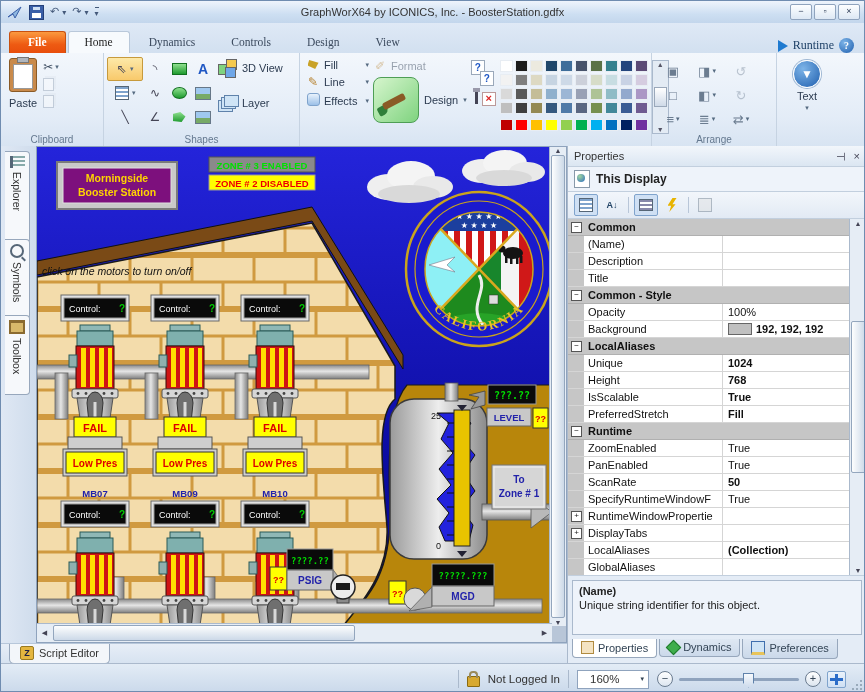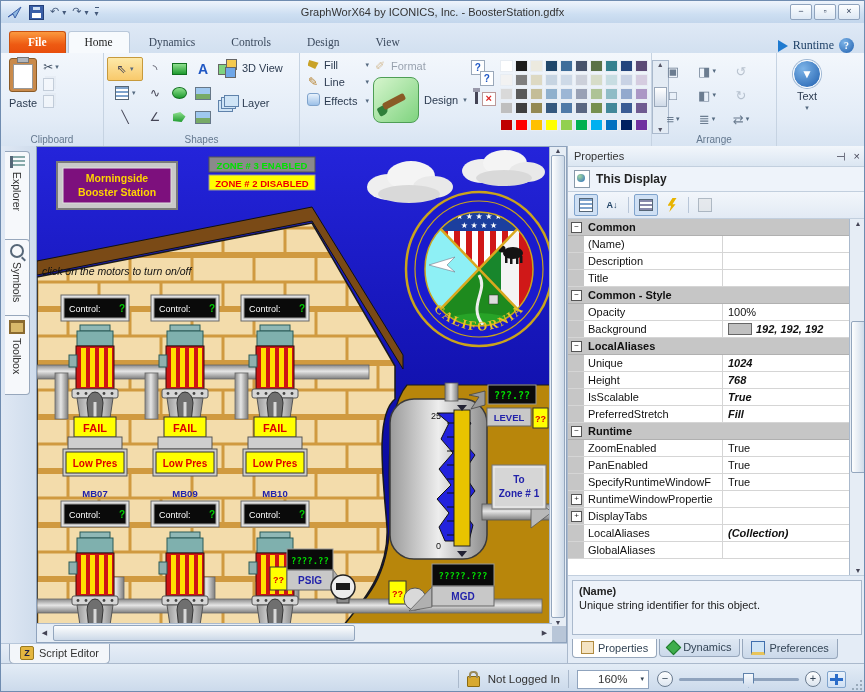--- a/index.html
+++ b/index.html
@@ -121,21 +121,21 @@
   .listico{width:12px;height:10px;background:repeating-linear-gradient(#88a 0 2px,#fff 2px 4px);border:1px solid #567;}
   .bolt{width:9px;height:14px;background:#e8b400;clip-path:polygon(55% 0,100% 0,55% 45%,90% 45%,20% 100%,40% 55%,0 55%);}
   .psep{width:1px;height:16px;background:#b8c6d8;margin:0 2px;}
   .pgridwrap{position:relative;flex:0 0 356px;background:#fff;border-bottom:1px solid #c2cfde;overflow:hidden;}
   .pgrid{position:absolute;left:0;top:0;right:17px;}
   .prow{display:flex;height:16px;line-height:16px;font-size:11px;border-bottom:1px solid #d5d5d5;}
   .pmargin{width:16px;background:#c6c6c6;flex:none;position:relative;}
   .expander{position:absolute;left:3px;top:3px;width:9px;height:9px;border:1px solid #555;background:#fff;font-size:8px;line-height:7px;text-align:center;color:#222;}
   .plabel{flex:0 0 134px;padding-left:4px;color:#111;white-space:nowrap;overflow:hidden;border-right:1px solid #d5d5d5;}
   .pvalue{flex:1;padding-left:5px;color:#111;white-space:nowrap;overflow:hidden;display:flex;align-items:center;gap:4px;}
-  .pvalue.b{font-weight:bold;font-style:italic;}
+  .pvalue.b{font-weight:bold;}
   .prow.cat{background:#c6c6c6;border-bottom:1px solid #b0b0b0;}
   .prow.cat .plabel{font-weight:bold;border-right:none;background:#c6c6c6;flex:1;}
   .swatch{display:inline-block;width:22px;height:10px;border:1px solid #666;}
   .gridscroll{position:absolute;right:0;top:0;width:17px;bottom:0;background:#e6edf5;border-left:1px solid #aab9cc;display:flex;flex-direction:column;align-items:center;justify-content:space-between;font-size:7px;color:#445;padding:1px 0;box-sizing:border-box;}
   .gridscroll .thumb{width:13px;height:150px;background:linear-gradient(90deg,#fdfefe,#ccd9e8);border:1px solid #93a6bd;border-radius:2px;}
   .phelp{flex:1;margin:4px 4px;background:#eef3fa;border:1px solid #aab9cc;padding:4px 6px;font-size:11px;color:#222;}
   .phelp .t{font-weight:bold;margin-bottom:2px;}
   .ptabs{height:24px;display:flex;align-items:flex-start;gap:2px;padding:0 4px;}
   .ptab{display:flex;align-items:center;gap:4px;font-size:11px;color:#345;background:linear-gradient(#dfe8f3,#cbd9ea);border:1px solid #97a7bc;border-top:none;border-radius:0 0 4px 4px;padding:2px 8px 3px;}
   .ptab.on{background:#fff;font-weight:normal;}
@@ -143,21 +143,21 @@
   .tico2{width:9px;height:9px;background:#3fae4c;transform:rotate(45deg);border:1px solid #1f7a2c;}
   .tico3{width:12px;height:10px;background:#cfe4f6;border:1px solid #3f6fae;border-bottom:3px solid #e8c45a;}
   
   .scriptstrip{position:absolute;left:0;top:642px;width:566px;height:20px;background:linear-gradient(#e7eef7,#d6e2f0);border-top:1px solid #b7c7da;}
   .stab{position:absolute;left:8px;top:0;display:flex;align-items:center;gap:5px;font-size:11px;color:#333;background:#f3f6fa;border:1px solid #97a7bc;border-top:none;border-radius:0 0 5px 5px;padding:2px 10px 3px;}
   .scrollico{width:12px;height:12px;background:#e4b63f;border:1px solid #9a7a20;border-radius:2px;color:#224;font-size:9px;font-weight:bold;text-align:center;line-height:12px;}
   .statusbar{position:absolute;left:0;top:662px;right:0;height:30px;background:linear-gradient(#e3ecf6,#c9d8ea);border-top:1px solid #aab9cc;display:flex;align-items:center;justify-content:flex-end;gap:8px;padding-right:18px;font-size:11.5px;color:#333;}
   .ssep{width:1px;height:18px;background:#aab9cc;}
   .lock{position:relative;width:11px;height:9px;background:#d8a92f;border:1px solid #8a6a10;border-radius:1px;margin-top:5px;}
   .lock::before{content:"";position:absolute;left:1px;top:-6px;width:5px;height:5px;border:2px solid #9a8a5a;border-bottom:none;border-radius:4px 4px 0 0;}
-  .zoombox{display:flex;align-items:center;background:#fff;border:1px solid #8fa3bd;width:72px;height:19px;padding-left:20px;box-sizing:border-box;}
+  .zoombox{display:flex;align-items:center;background:#fff;border:1px solid #8fa3bd;width:72px;height:19px;padding-left:12px;box-sizing:border-box;}
   .zoombox .v{flex:1;}
   .zoombox .dd{font-size:7px;padding-right:4px;color:#345;}
   .zctl{display:flex;align-items:center;gap:6px;}
   .zcirc{width:14px;height:14px;border-radius:50%;border:1px solid #6b7c90;background:linear-gradient(#fff,#dde6f0);text-align:center;line-height:12px;font-size:11px;color:#345;}
   .ztrack{position:relative;width:120px;height:3px;background:#8fa3bd;border-radius:2px;}
   .zthumb{position:absolute;left:64px;top:-5px;width:9px;height:13px;background:linear-gradient(#f7fafd,#cfdcec);border:1px solid #5f82ab;clip-path:polygon(0 0,100% 0,100% 70%,50% 100%,0 70%);}
   .fitico{position:relative;width:17px;height:15px;border:1px solid #7fa3cc;background:linear-gradient(#eaf2fb,#cfe0f4);border-radius:2px;}
   .fitico i{position:absolute;background:#2b6cc8;}
   .fitico i:nth-child(1){left:7px;top:2px;width:3px;height:11px;}
   .fitico i:nth-child(2){left:2px;top:6px;width:13px;height:3px;}
@@ -843,20 +843,25 @@
             <div class="plabel">ZoomEnabled</div>
             <div class="pvalue">True</div>
           </div>
         <div class="prow">
             <div class="pmargin"></div>
             <div class="plabel">PanEnabled</div>
             <div class="pvalue">True</div>
           </div>
         <div class="prow">
             <div class="pmargin"></div>
+            <div class="plabel">ScanRate</div>
+            <div class="pvalue b">50</div>
+          </div>
+        <div class="prow">
+            <div class="pmargin"></div>
             <div class="plabel">SpecifyRuntimeWindowF</div>
             <div class="pvalue">True</div>
           </div>
         <div class="prow">
             <div class="pmargin">
               <span class="expander">+</span>
             </div>
             <div class="plabel">RuntimeWindowPropertie</div>
             <div class="pvalue"></div>
           </div>

